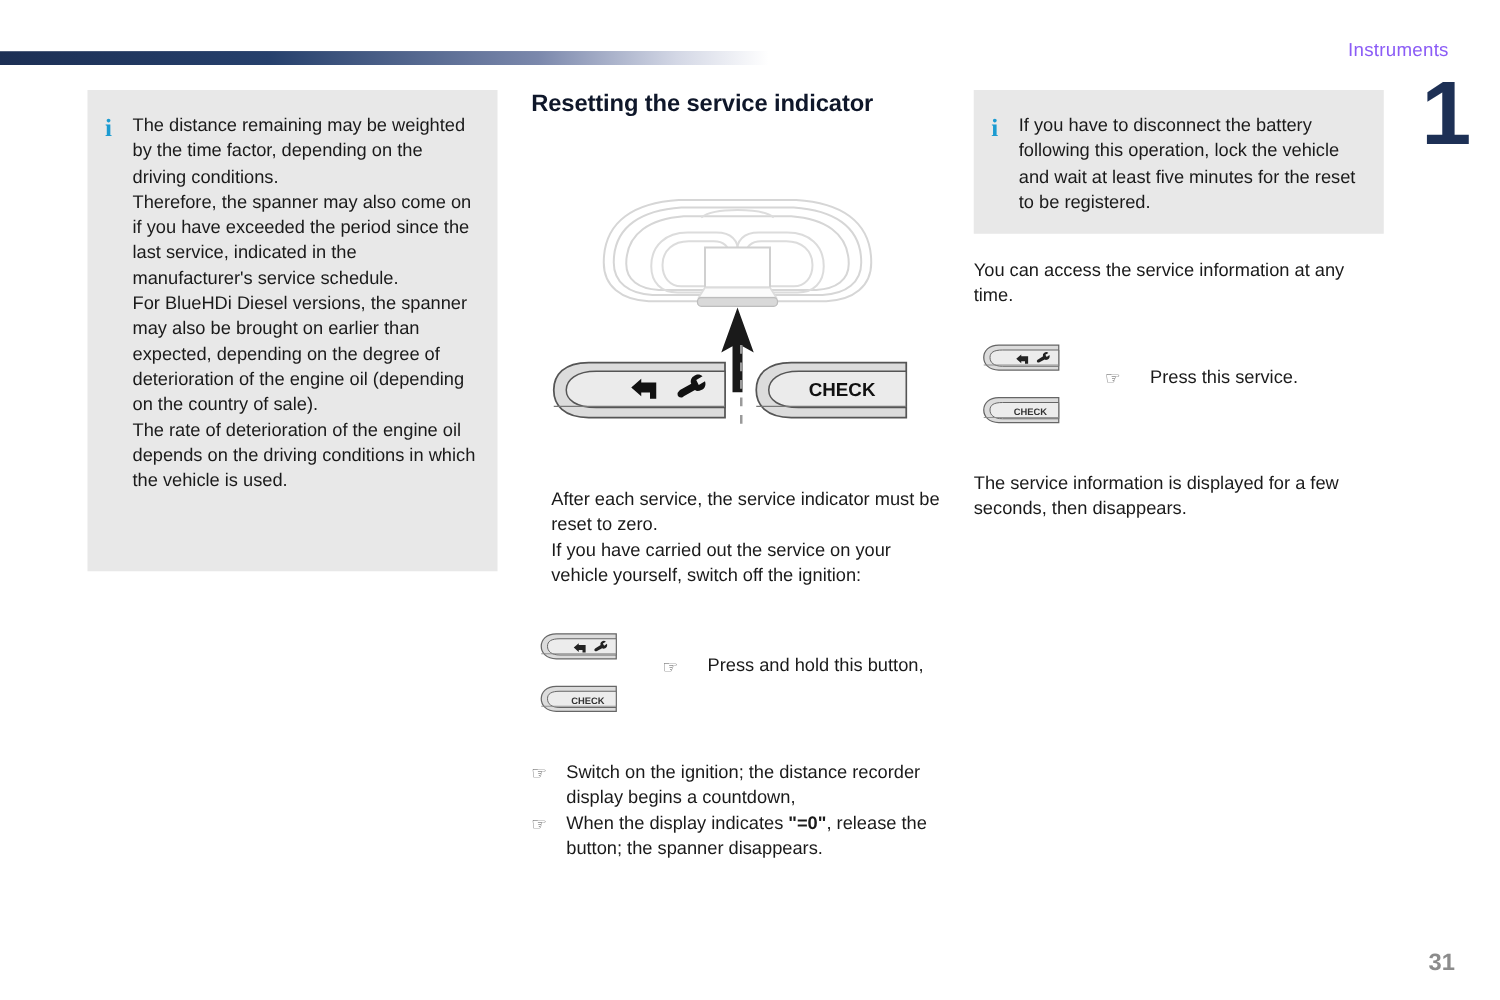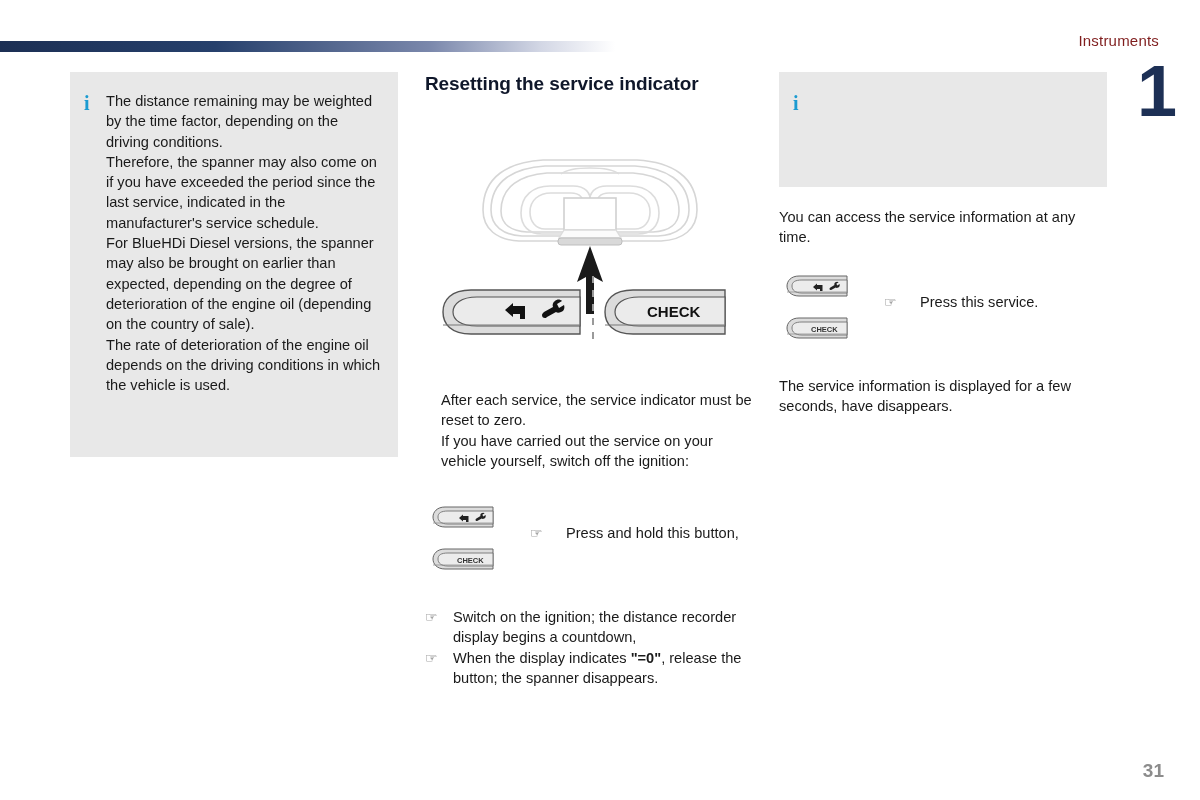--- a/index.html
+++ b/index.html
@@ -12,21 +12,21 @@
   .header-bar{
     position:absolute;left:0;top:41px;width:615px;height:11px;
     background:linear-gradient(to right,#1d3055 0%,#25396010 0%,#243760 30%,#6e7ba3 72%,#c9cedf 90%,#ffffff 100%);
   }
   .header-bar-inner{
     position:absolute;left:0;top:0;width:100%;height:100%;
     background:linear-gradient(to right,#1c2f54 0%,#26406c 35%,#7b88ac 70%,#d3d7e5 88%,#ffffff 100%);
   }
   .header-title{
     position:absolute;right:41px;top:32px;
-    font-size:15px;color:#7f1d1d;letter-spacing:.2px;
+    font-size:15px;color:#8b5cf6;letter-spacing:.2px;
   }
   .chapter-tab{
     position:absolute;right:25px;top:55px;
     font-size:72px;font-weight:bold;color:#1d3055;
     line-height:1;letter-spacing:-2px;
   }
   
   .col{position:absolute;top:72px;}
   .col-left{left:70px;width:328px;}
   .col-mid{left:425px;width:330px;}
@@ -195,20 +195,23 @@
       <span class="bullet-glyph">☞</span>
       <span class="bullet-body"><span>When the display indicates </span><b class="inline-bold">"=0"</b><span>, release the button; the spanner disappears.</span></span>
     </li>
   </ul>
 </div>
 
 <div class="col col-right">
 
   <div class="info-box right">
     <div class="info-icon">i</div>
+    <div class="info-text">
+      <p>If you have to disconnect the battery following this operation, lock the vehicle and wait at least five minutes for the reset to be registered.</p>
+    </div>
   </div>
 
 
   <div class="body-text" style="margin-top:20px;">
     <p>You can access the service information at any time.</p>
   </div>
 
   <div class="thumb-row" style="margin-top:22px;">
     <div class="thumbs">
       <svg width="78" height="80" viewBox="0 0 78 80">
@@ -227,17 +230,17 @@
         </g>
       </svg>
     </div>
     <div class="thumb-caption">
       <span class="bullet-glyph">☞</span>
       <span>Press this service.</span>
     </div>
   </div>
 
   <div class="body-text" style="margin-top:22px;">
-    <p>The service information is displayed for a few seconds, have disappears.</p>
+    <p>The service information is displayed for a few seconds, then disappears.</p>
   </div>
 </div>
 
 <div class="page-num">31</div>
 
 </body></html>

